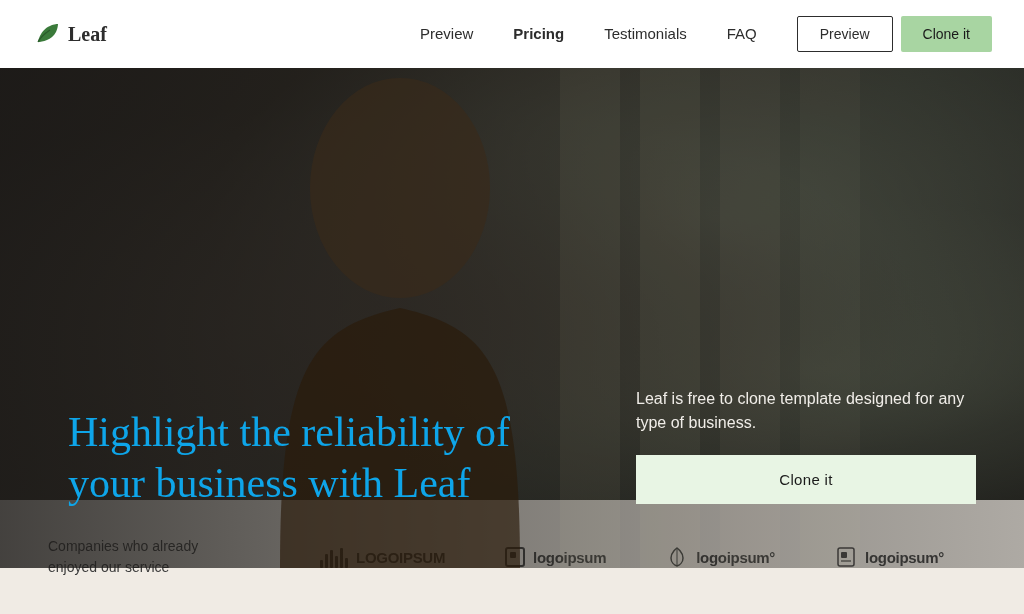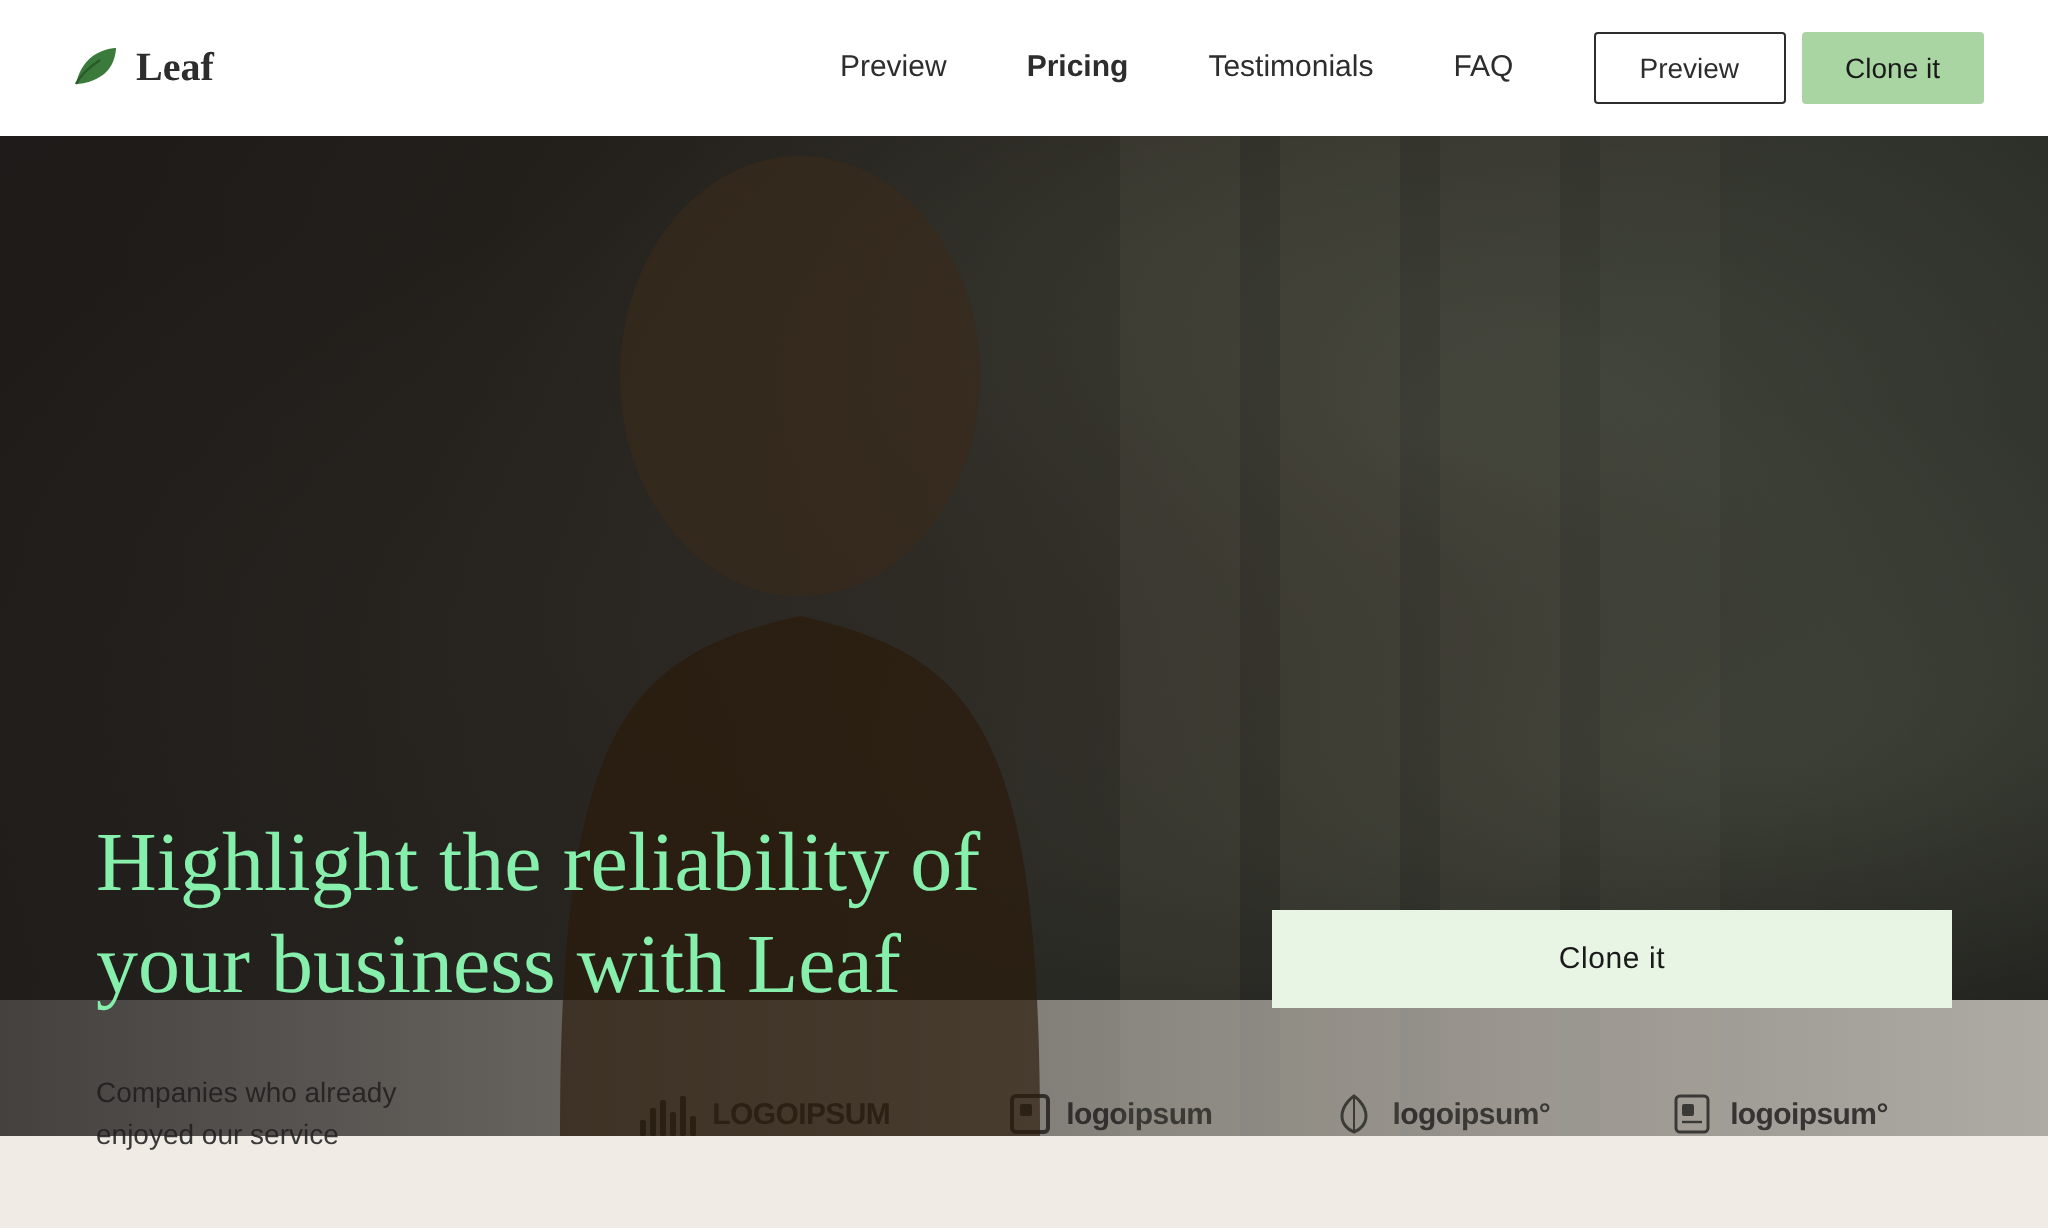--- a/index.html
+++ b/index.html
@@ -111,23 +111,24 @@
       align-items: flex-end;
       padding: 0 48px 60px;
     }
     .hero-left {
       flex: 1;
     }
     .hero-title {
       font-family: Georgia, serif;
       font-size: 42px;
       font-weight: 400;
-      color: #86efac;
+      color: #0ea5e9;
       line-height: 1.2;
       max-width: 520px;
+      margin-left: 20px;
     }
     .hero-right {
       width: 340px;
       display: flex;
       flex-direction: column;
       align-items: flex-start;
       gap: 20px;
       padding-bottom: 4px;
     }
     .hero-desc {
@@ -262,20 +263,21 @@
   <svg style="position:absolute;left:150px;top:0;z-index:1;opacity:0.7" width="500" height="500">
     <ellipse cx="250" cy="120" rx="90" ry="110" fill="#3a2a1a" opacity="0.9"></ellipse>
     <path d="M130 500 C130 300 160 260 250 240 C340 260 370 300 370 500 Z" fill="#2a1a0a" opacity="0.95"></path>
   </svg>
 
   <div class="hero-content">
     <div class="hero-left">
       <h1 class="hero-title">Highlight the reliability of your business with Leaf</h1>
     </div>
     <div class="hero-right">
+      <p class="hero-desc">Leaf is free to clone template designed for any type of business.</p>
       <button class="btn-clone-hero">Clone it</button>
     </div>
   </div>
 </section>
 
 <div class="bottom-bar">
   <p class="bottom-tagline">Companies who already enjoyed our service</p>
 
   <div class="logo-strip">
 

